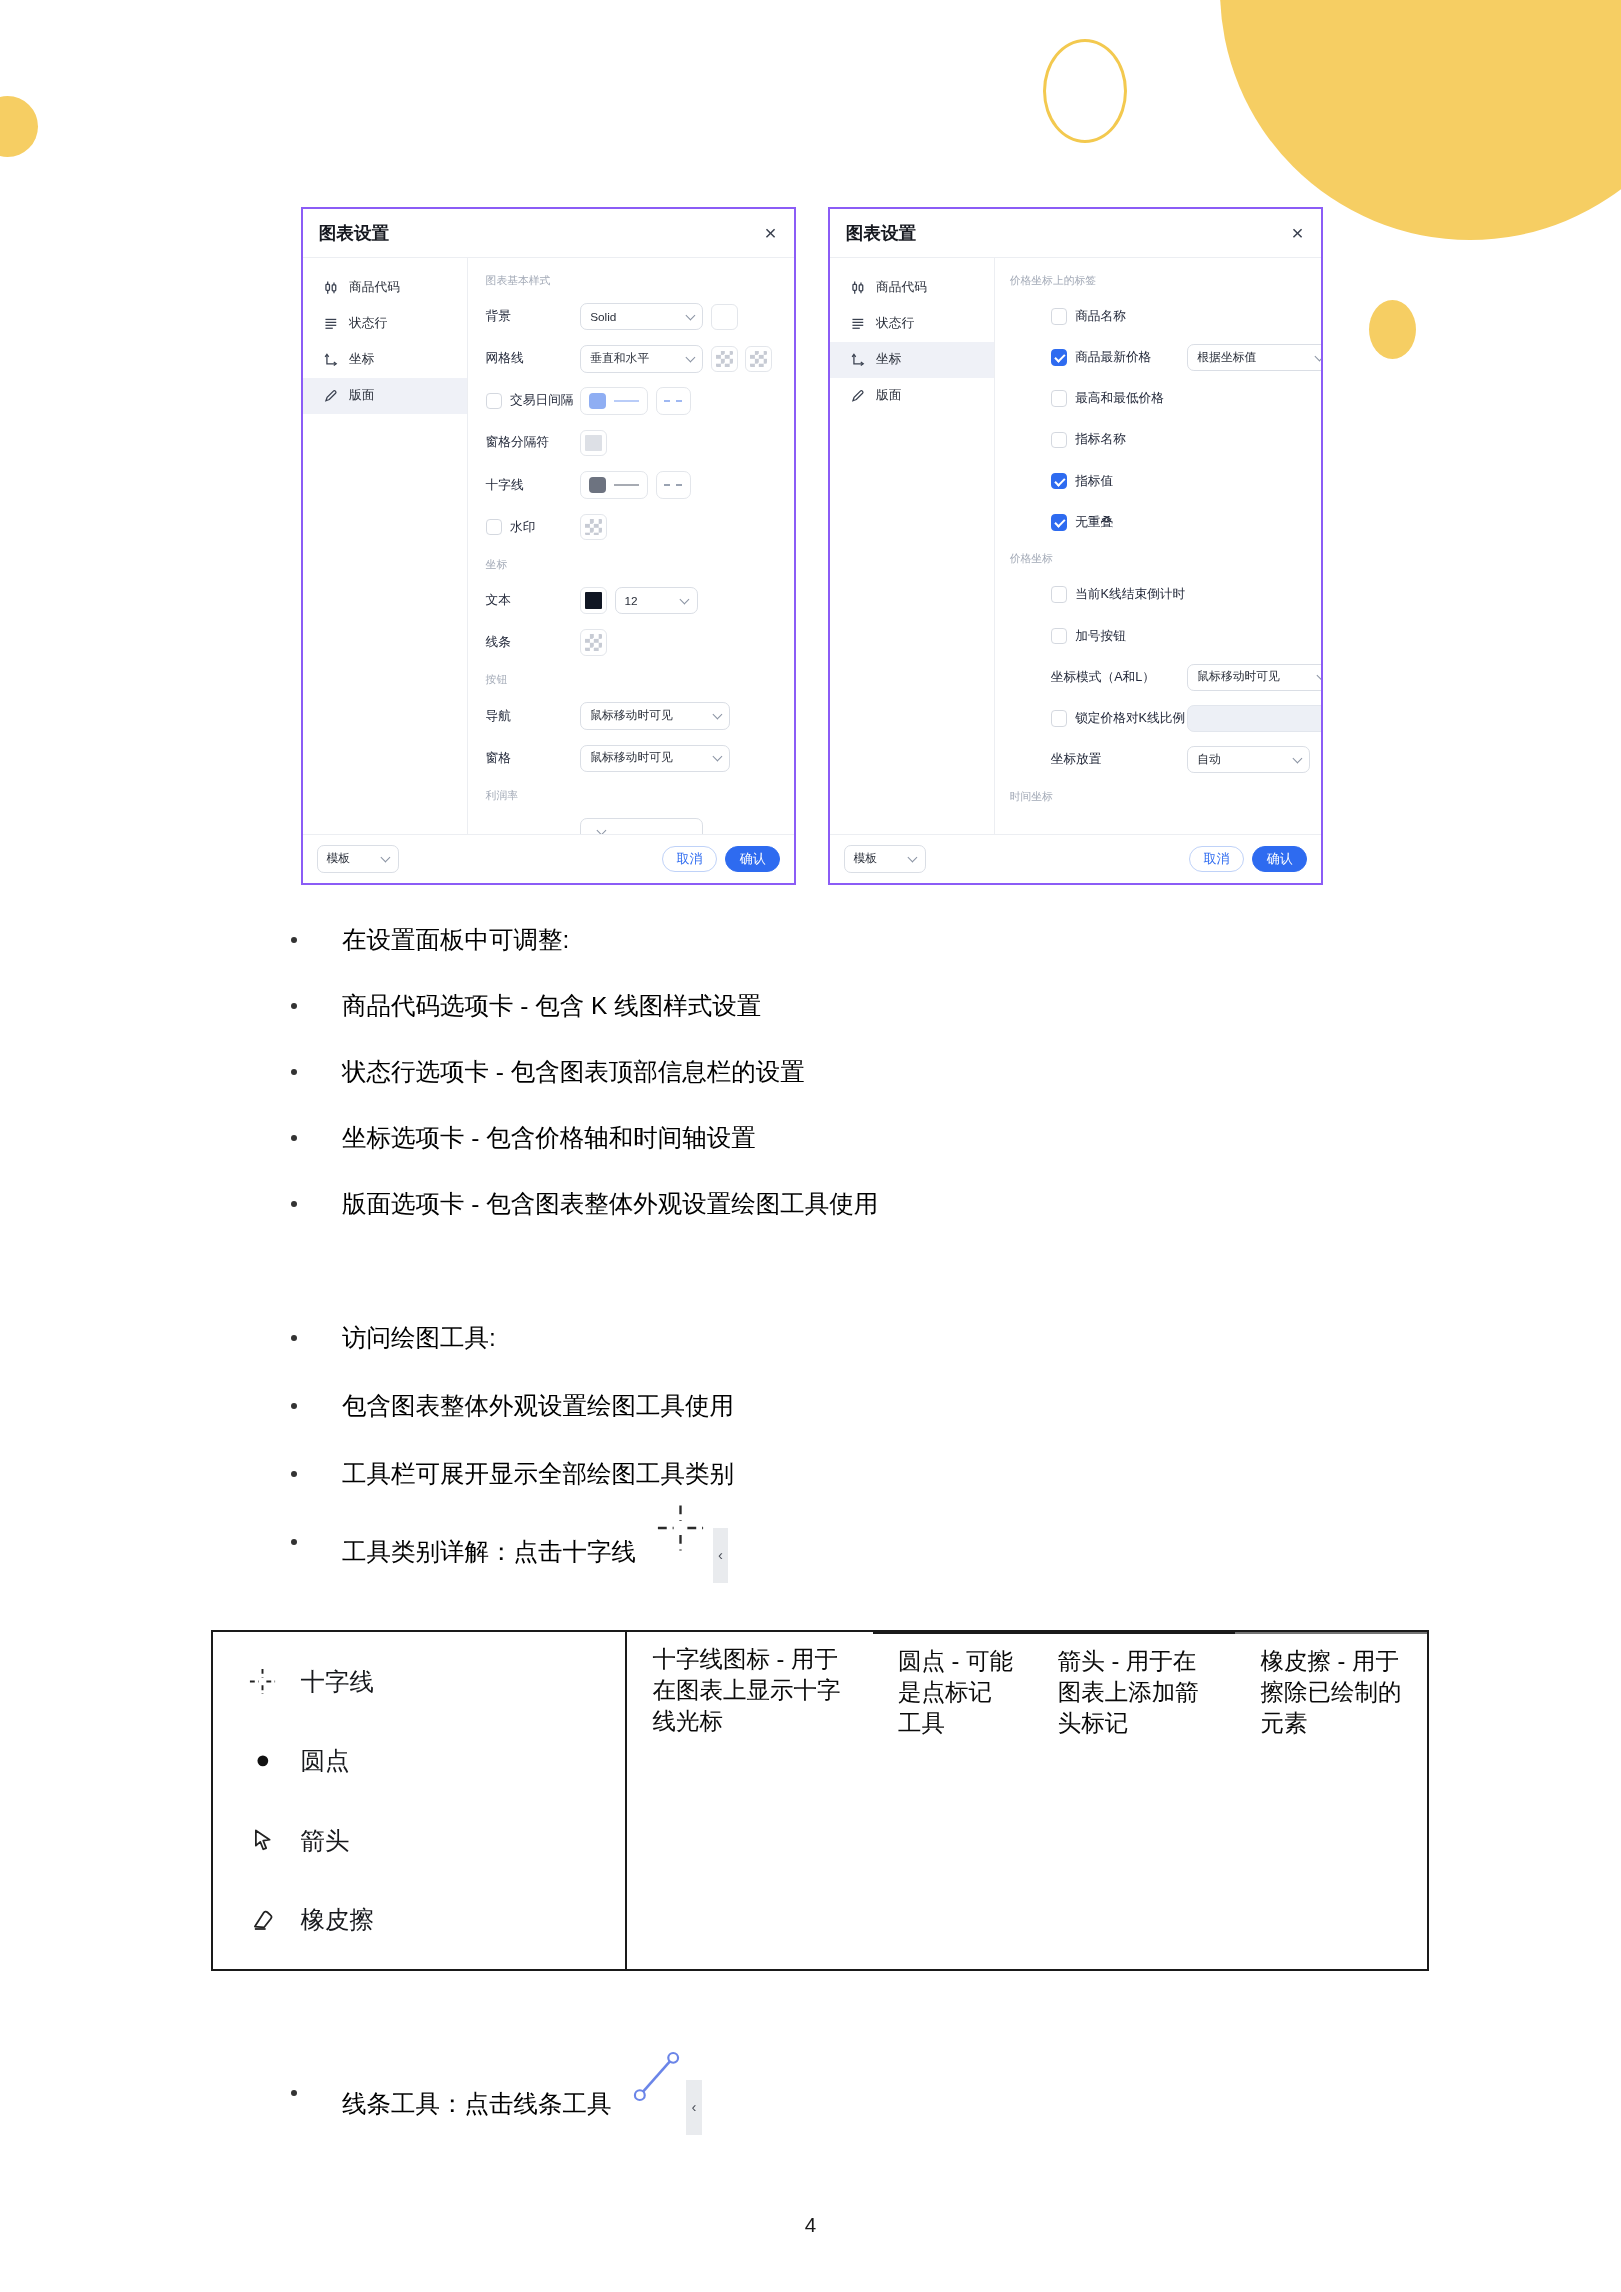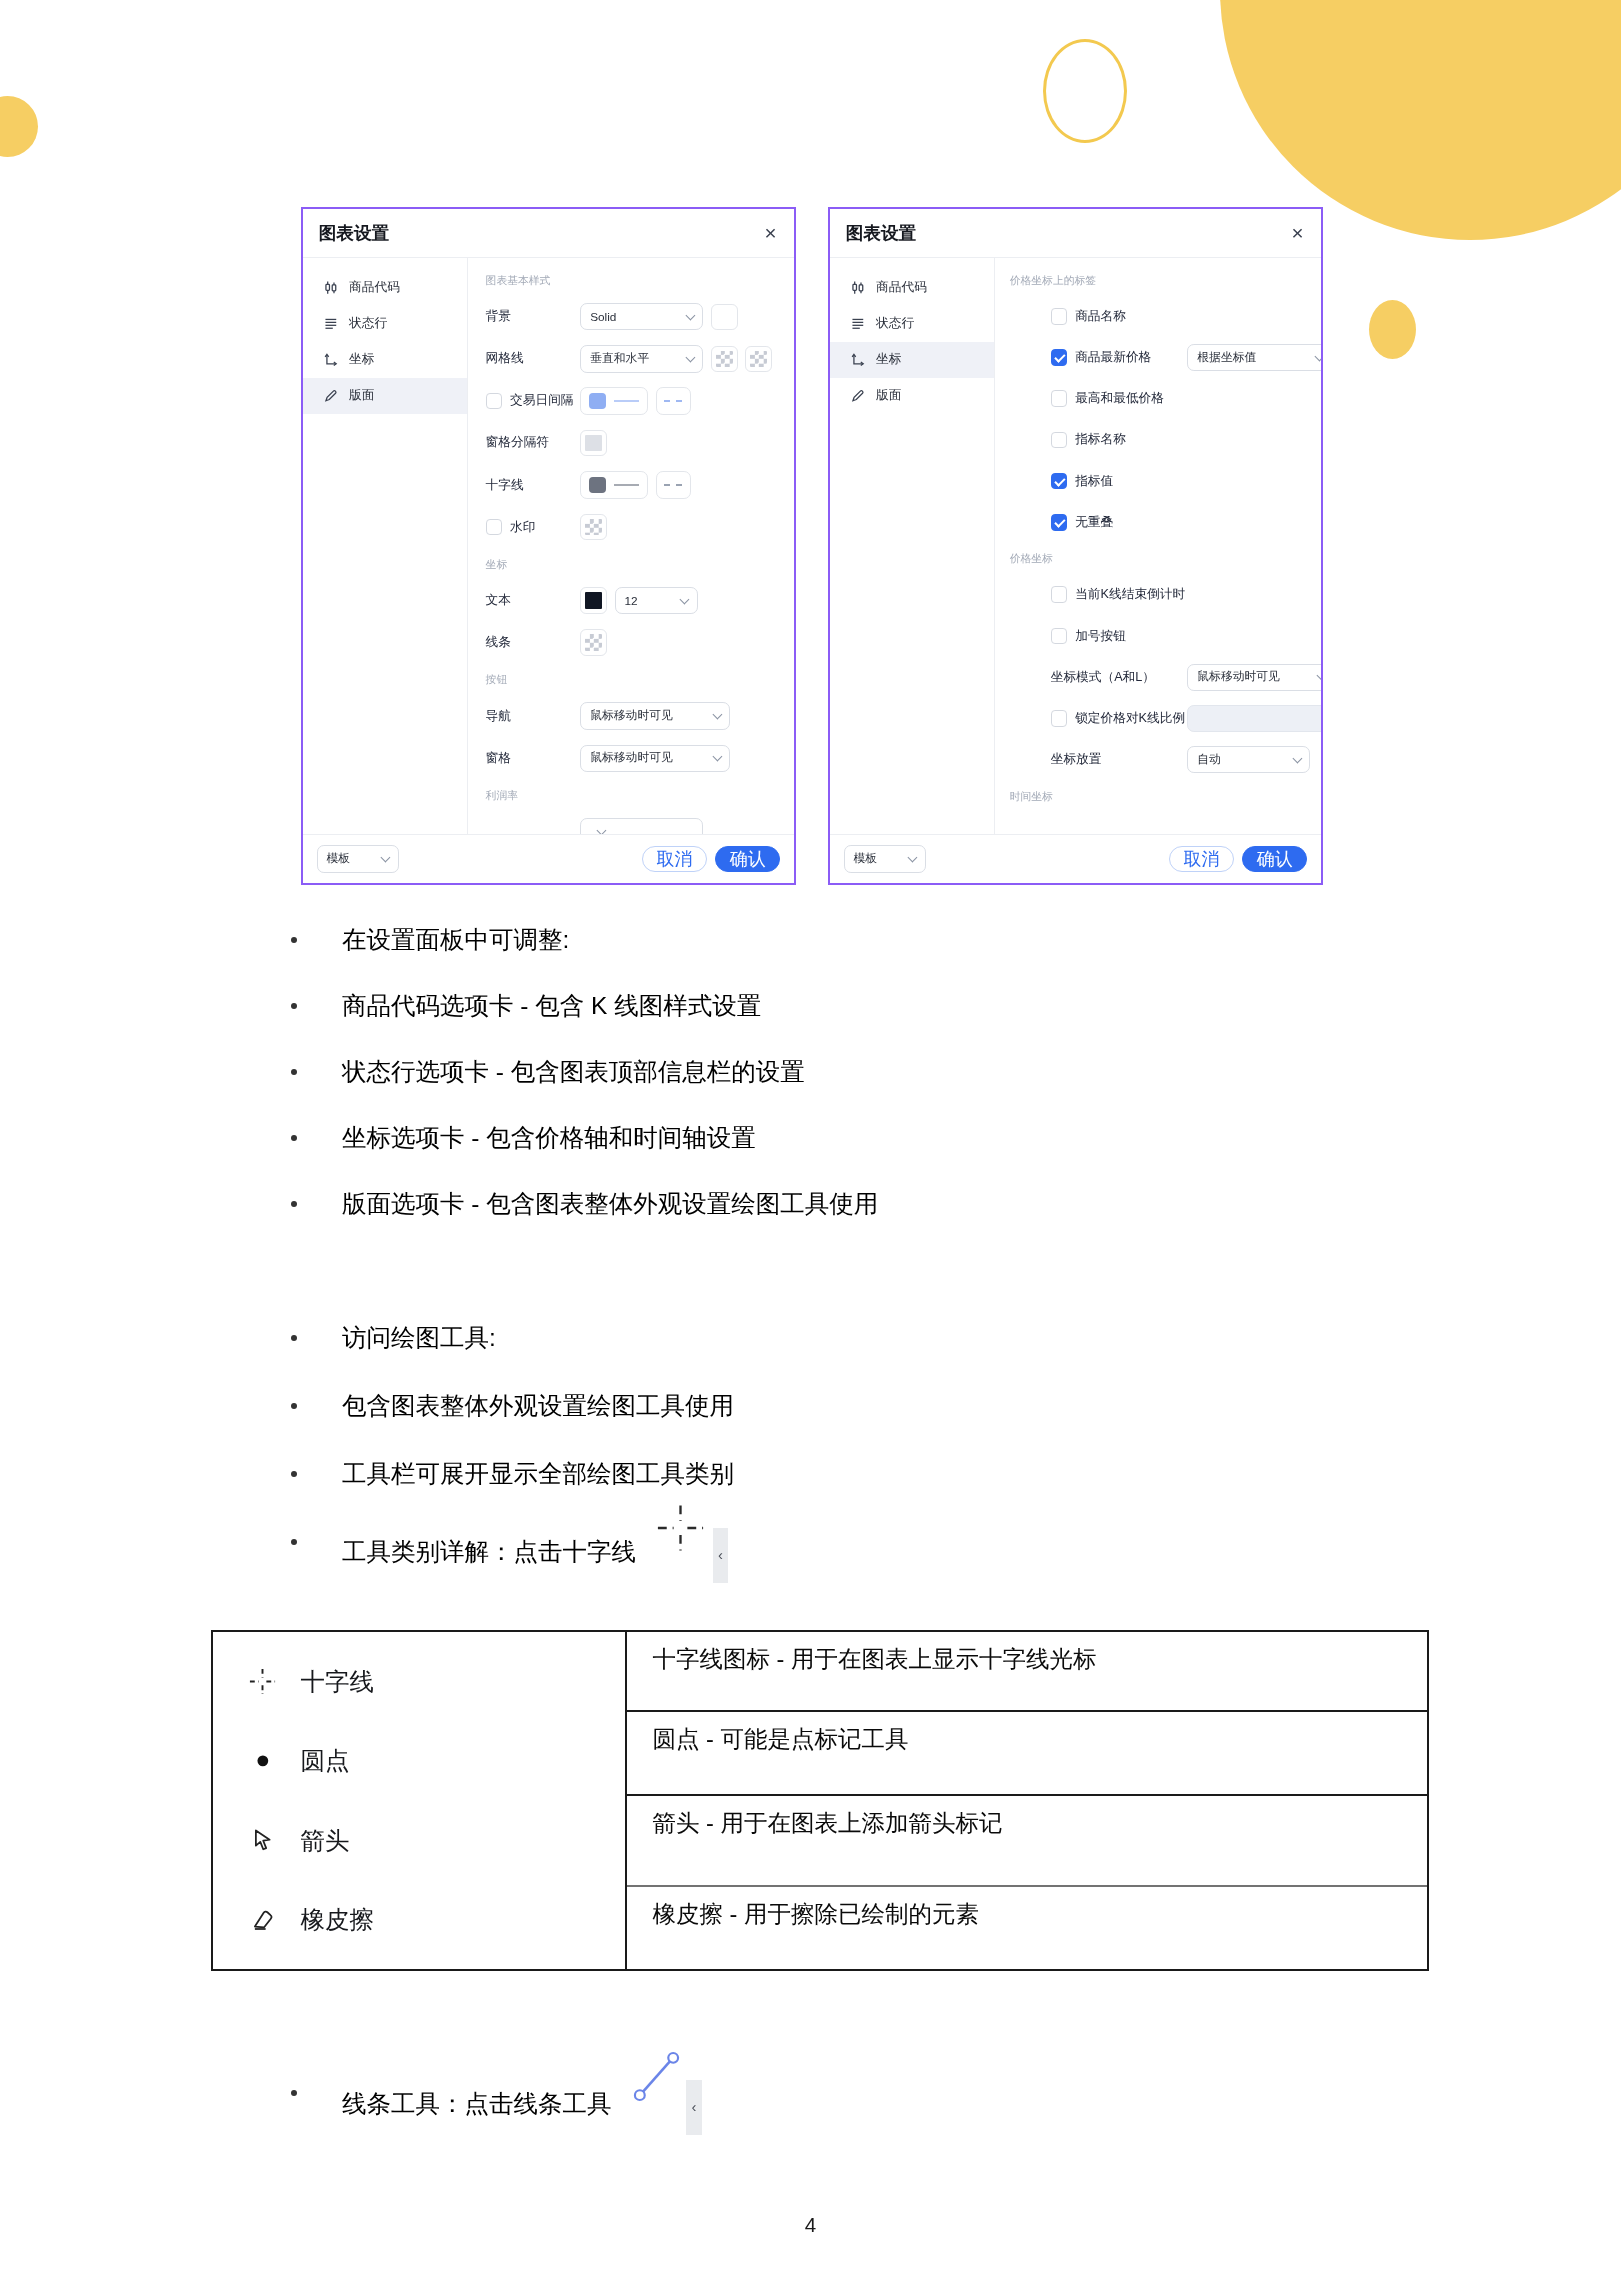--- a/index.html
+++ b/index.html
@@ -57,21 +57,21 @@
   .combo.dark .chip{ background:#6D7380; } .combo.dark .linemark{ border-color:#A7ABB3; }
   .dashbtn { height:27.4px; width:35px; border:1px solid #E3E6EB; border-radius:6.9px; display:flex; align-items:center; justify-content:center; flex:none; background:#fff; }
   .dashes { width:17.6px; border-top:2px dashed #9AA3B2; }
   .dashes.blue { border-color:#9FB8F2; }
   .cb { width:16.7px; height:16.7px; border:1.5px solid #D4D8DF; border-radius:3.9px; background:#fff; flex:none; position:relative; }
   .cb.on { background:#2E6BF0; border-color:#2E6BF0; }
   .cb.on::after { content:""; position:absolute; left:4.9px; top:2px; width:3.9px; height:7.8px; border:solid #fff; border-width:0 2px 2px 0; transform:rotate(45deg); }
   .ipt { width:145px; height:27.4px; background:#EDF0F6; border:1px solid #E2E6ED; border-radius:6.9px; flex:none; }
   .dlg-footer { height:49px; flex:none; border-top:1px solid #ECEEF2; display:flex; align-items:center; justify-content:space-between; padding:0 13.7px; }
   .fbtns { display:flex; gap:7.8px; }
-  .btn { height:26.5px; padding:0 13.7px; border-radius:13.7px; font-size:18px; display:flex; align-items:center; }
+  .btn { height:26.5px; padding:0 13.7px; border-radius:13.7px; font-size:13px; display:flex; align-items:center; }
   .btn-cancel { background:#fff; border:1px solid #BFD2F8; color:#2E6BF0; }
   .btn-ok { background:#2E6BF0; border:1px solid #2E6BF0; color:#fff; }
 
   
   .bullets { position:absolute; left:289px; }
   .bullets-a { top:923px; }
   .bullets-b { top:1321px; }
   .bullet { display:flex; align-items:flex-start; font-size:24.5px; line-height:33px; color:#000000; margin-bottom:33px;text-align:center; }
   .bullets-b .bullet { margin-bottom:35px; }
   .bullet .mark { width:53px; flex:none; position:relative; }
@@ -80,21 +80,21 @@
   .inline-ico { display:inline-flex; align-items:center; vertical-align:middle; margin-left:15.7px; transform:translateY(-25.5px); }
   .inline-ico svg { display:block; }
   .strip { width:15.7px; height:55px; background:#E9EBEE; display:inline-flex; align-items:center; justify-content:center; color:#4A4F58; font-size:14.7px; margin-left:3.9px; }
   .strip::before { content:"‹"; }
 
   
   .tools-table { position:absolute; left:211px; top:1630px; width:1218px; height:341px; border:2px solid #1A1A1A; display:flex; background:#fff; }
   .tt-left { width:414px; flex:none; border-right:2px solid #1A1A1A; display:flex; flex-direction:column; justify-content:space-around; padding:9.8px 0; }
   .tt-tool { display:flex; align-items:center; gap:23.5px; padding-left:35px; font-size:24.5px; color:#16181C; }
   .tt-tool .ticon { width:29px; display:flex; justify-content:center; flex:none; }
-  .tt-right { flex:1; display:flex; flex-direction:column; }
+  .tt-right { flex:1; display:flex; }
   .tt-cell { padding:11.8px 17.6px 0 25.5px; font-size:23.5px; line-height:31px; color:#0A0A0A; }
   .tt-cell:nth-child(1){ height:82px; }
   .tt-cell:nth-child(2){ height:89px; border-top:2px solid #1A1A1A; }
   .tt-cell:nth-child(3){ height:96px; border-top:2px solid #1A1A1A; }
   .tt-cell:nth-child(4){ height:88px; border-top:2px solid #737373; }
 
   .bullet-line { position:absolute; left:289px; top:2076px; }
   .page-num { position:absolute; left:0; right:0; top:2213px; text-align:center; font-size:20.6px; color:#1A1A1A; }
 </style>
 </head>

